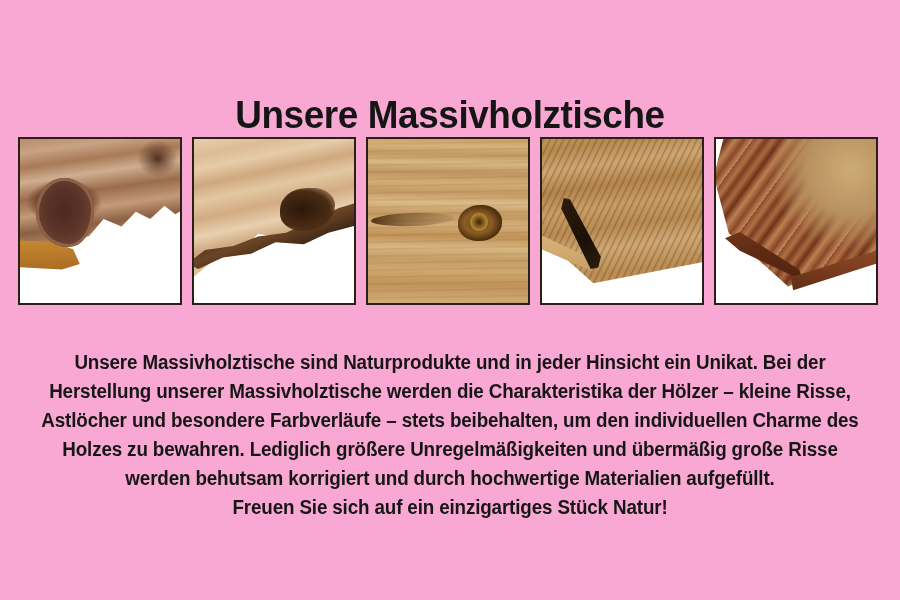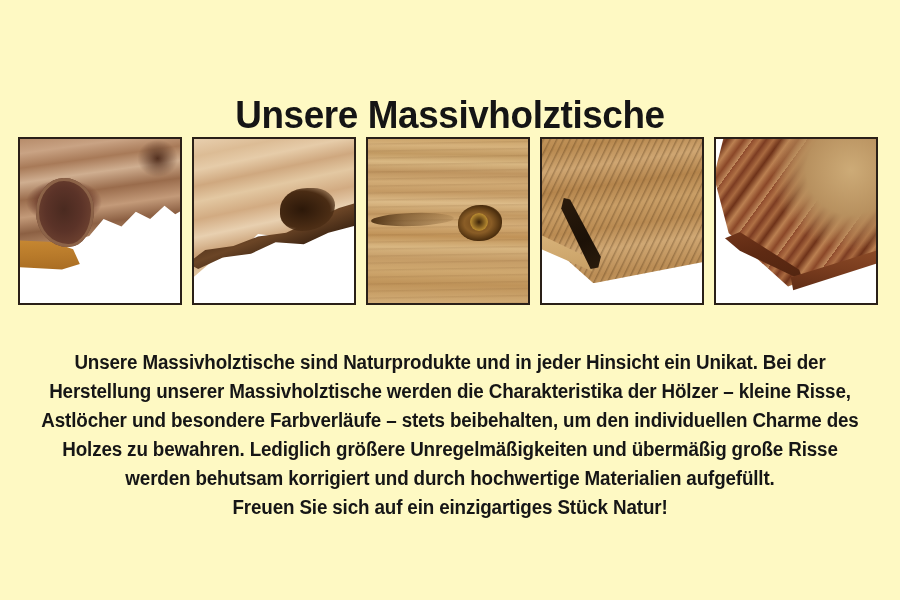--- a/index.html
+++ b/index.html
@@ -12,21 +12,21 @@
     height: 600px;
     font-family: "Liberation Sans", sans-serif;
     color: #1a1a1a;
     overflow: hidden;
     position: relative;
   }
   .page {
     width: 900px;
     height: 600px;
     position: relative;
-    background: #fef9c3;
+    background: #f9a8d4;
   }
 
   
   .title {
     position: absolute;
     top: 68px;
     left: 0;
     width: 900px;
     text-align: center;
     font-family: "Liberation Sans", sans-serif;

